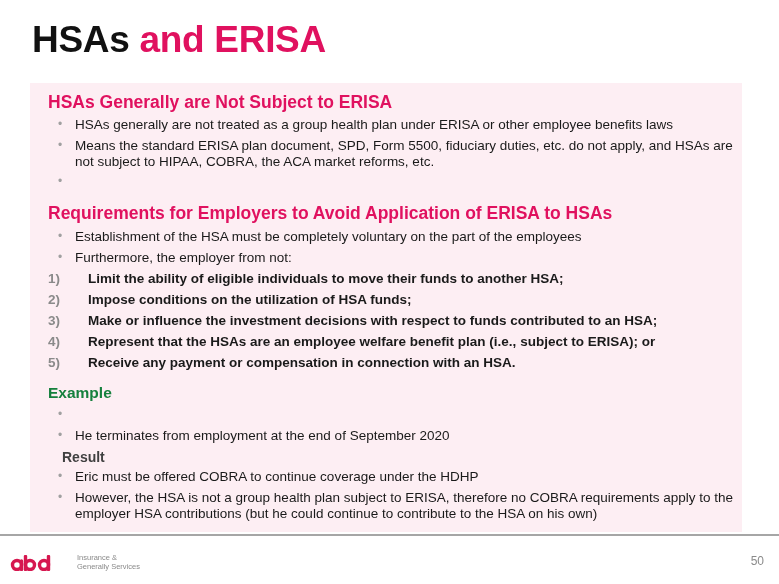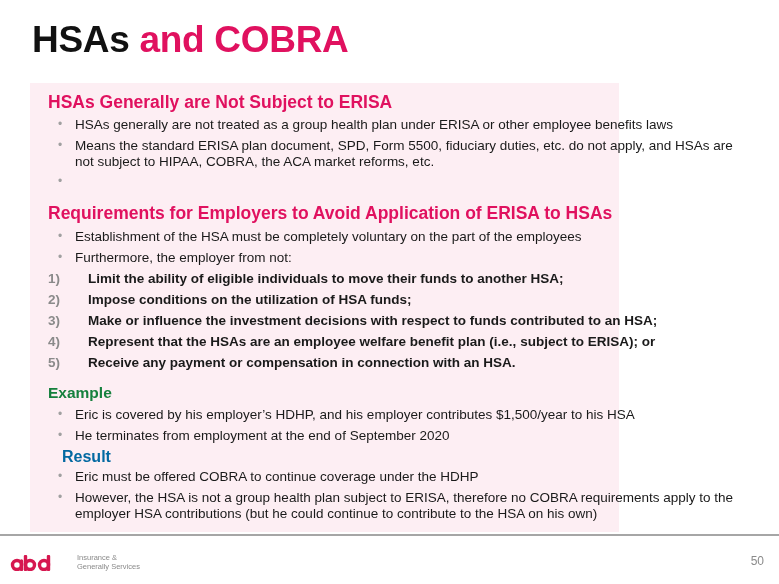--- a/index.html
+++ b/index.html
@@ -7,21 +7,21 @@
     width:779px; height:584px; background:#ffffff; position:relative; overflow:hidden;
     font-family:"Liberation Sans", sans-serif; color:#1a1a1a;
   }
   .title {
     position:absolute; left:32px; top:18px; margin:0;
     font-size:37px; font-weight:bold; letter-spacing:-0.3px; line-height:44px;
   }
   .title .black { color:#111111; }
   .title .accent { color:#e0115f; }
   .panel {
-    position:absolute; left:30px; top:83px; width:589px; height:449px;
+    position:absolute; left:30px; top:83px; width:712px; height:449px;
     background:#fdeef3;
   }
   .section-heading {
     position:absolute; left:18px; margin:0;
     font-size:17.5px; font-weight:bold; color:#e0115f; line-height:20px;
   }
   .bullet {
     position:absolute; left:28px; font-size:13.5px; line-height:15.5px; color:#1a1a1a;
     padding-left:17px; width:660px;
   }
@@ -30,41 +30,41 @@
   }
   .num {
     position:absolute; left:18px; font-size:13.5px; line-height:15.5px; font-weight:bold; color:#1a1a1a;
   }
   .num .n { position:absolute; left:0; color:#8a8a8a; font-weight:bold; }
   .num .t { position:absolute; left:40px; white-space:nowrap; }
   .example-heading {
     position:absolute; left:18px; margin:0; font-size:15.5px; font-weight:bold; color:#15803d; line-height:18px;
   }
   .result-heading {
-    position:absolute; left:32px; margin:0; font-size:16px; font-weight:bold; color:#0369a1; line-height:16px;
+    position:absolute; left:32px; margin:0; font-size:14px; font-weight:bold; color:#404040; line-height:16px;
   }
   .footer-line {
     position:absolute; left:0; top:534px; width:779px; height:2px; background:#a6a6a6;
   }
   .logo {
     position:absolute; left:10px; top:554px; display:flex; align-items:center;
   }
   .logo-text {
     margin-left:23px; font-size:7.5px; line-height:8.5px; color:#8a8a8a;
   }
   .page-number {
     position:absolute; right:15px; top:554px; font-size:12px; color:#8a8a8a;
   }
 </style>
 </head>
 <body>
 
 <h1 class="title">
   <span class="black">HSAs</span>
-  <span class="accent">and COBRA</span>
+  <span class="accent">and ERISA</span>
 </h1>
 
 <div class="panel">
 
   <h2 class="section-heading" style="top:9px">HSAs Generally are Not Subject to ERISA</h2>
 
   <div class="bullet" style="top:34px">
     <span class="dot">•</span>
     <span>HSAs generally are not treated as a group health plan under ERISA or other employee benefits laws</span>
   </div>
@@ -105,21 +105,20 @@
   </div>
   <div class="num" style="top:272px">
     <span class="n">5)</span>
     <span class="t">Receive any payment or compensation in connection with an HSA.</span>
   </div>
 
   <h3 class="example-heading" style="top:301px">Example</h3>
 
   <div class="bullet" style="top:324px">
     <span class="dot">•</span>
-    <span>Eric is covered by his employer’s HDHP, and his employer contributes $1,500/year to his HSA</span>
   </div>
   <div class="bullet" style="top:345px">
     <span class="dot">•</span>
     <span>He terminates from employment at the end of September 2020</span>
   </div>
 
   <h4 class="result-heading" style="top:366px">Result</h4>
 
   <div class="bullet" style="top:386px">
     <span class="dot">•</span>

